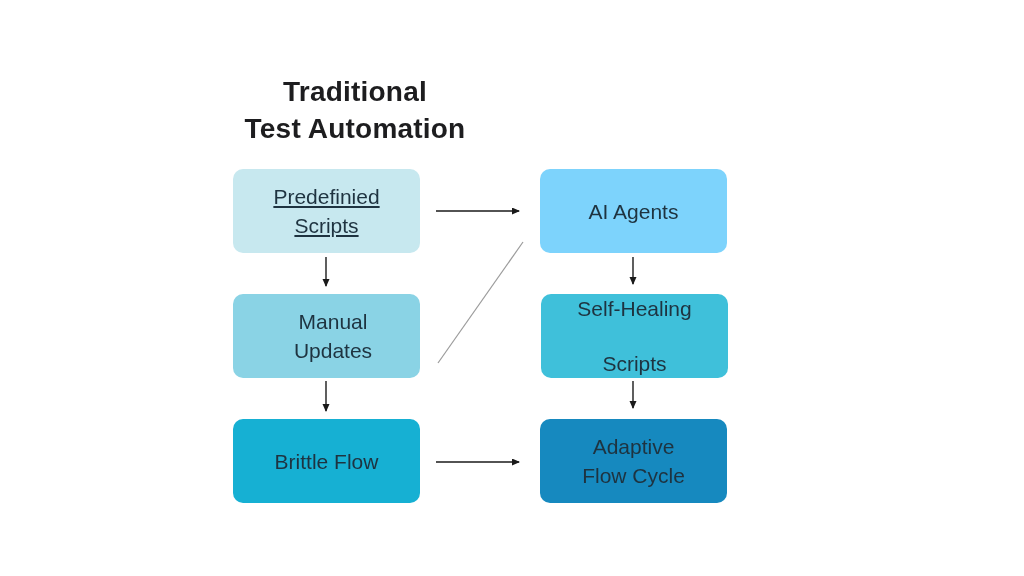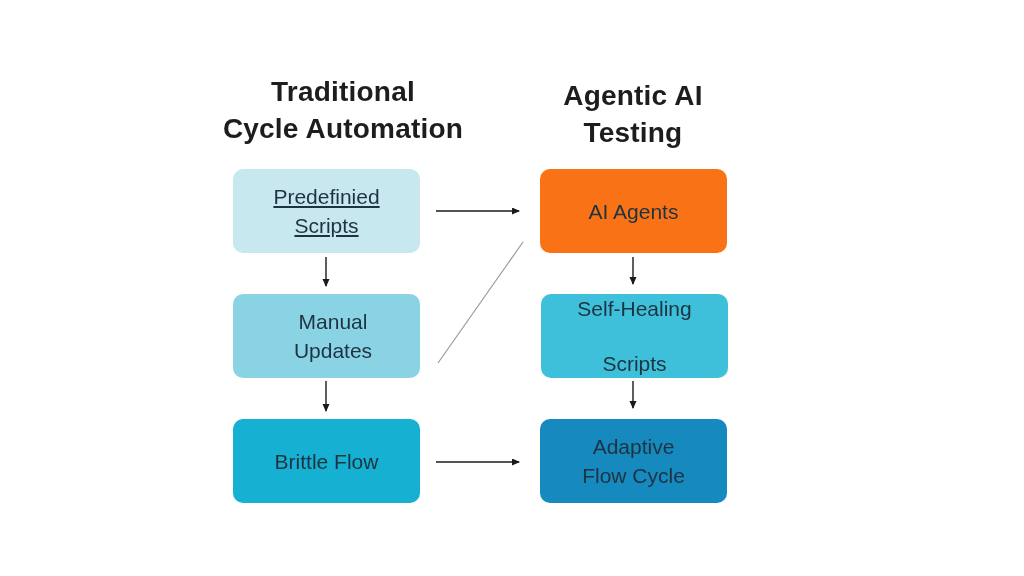--- a/index.html
+++ b/index.html
@@ -24,21 +24,21 @@
   .col-title {
     position: absolute;
     width: 320px;
     text-align: center;
     font-size: 28px;
     font-weight: 700;
     color: #1d1d1f;
     line-height: 37px;
     letter-spacing: 0.2px;
   }
-  .col-title-left  { left: 183px; top: 73px; text-align: center; }
+  .col-title-left  { left: 195px; top: 73px; text-align: center; }
   .col-title-right { left: 473px; top: 77px; }
   .box {
     position: absolute;
     width: 187px;
     height: 84px;
     border-radius: 10px;
     display: flex;
     flex-direction: column;
     align-items: center;
     justify-content: center;
@@ -69,43 +69,39 @@
     <line x1="436" y1="462" x2="519" y2="462" stroke="#1a1a1a" stroke-width="1.4" marker-end="url(#arrowhead)"></line>
     <line x1="326" y1="257" x2="326" y2="286" stroke="#1a1a1a" stroke-width="1.4" marker-end="url(#arrowhead)"></line>
     <line x1="326" y1="381" x2="326" y2="411" stroke="#1a1a1a" stroke-width="1.4" marker-end="url(#arrowhead)"></line>
     <line x1="633" y1="257" x2="633" y2="284" stroke="#1a1a1a" stroke-width="1.4" marker-end="url(#arrowhead)"></line>
     <line x1="633" y1="381" x2="633" y2="408" stroke="#1a1a1a" stroke-width="1.4" marker-end="url(#arrowhead)"></line>
     <line x1="438" y1="363" x2="523" y2="242" stroke="#9b9b9b" stroke-width="1.2"></line>
   </svg>
 
   <div class="col-title col-title-left">
     <div>Traditional</div>
-    <div>Cycle Automation</div>
+    <div>Test Automation</div>
   </div>
 
-  <div class="col-title col-title-right">
-    <div>Agentic AI</div>
-    <div>Testing</div>
-  </div>
 
   <div class="box" id="box-predefined-scripts" style="background-color: rgb(199, 232, 239); text-decoration: underline;">
     <div>Predefinied</div>
     <div>Scripts</div>
   </div>
 
   <div class="box" id="box-manual-updates" style="background-color: rgb(138, 211, 229);">
     <div>Manual</div>
     <div>Updates</div>
   </div>
 
   <div class="box" id="box-brittle-flow" style="background-color: rgb(22, 176, 211);">
     <div>Brittle Flow</div>
   </div>
 
-  <div class="box" id="box-ai-agents" style="background-color: #f97316;">
+  <div class="box" id="box-ai-agents" style="background-color: #7dd3fc;">
     <div>AI Agents</div>
   </div>
 
   <div class="box" id="box-self-healing-scripts" style="background-color: rgb(63, 192, 218); justify-content: space-between;">
     <div>Self-Healing</div>
     <div>Scripts</div>
   </div>
 
   <div class="box" id="box-adaptive-test-cycle" style="background-color: rgb(22, 137, 191);">
     <div>Adaptive</div>

